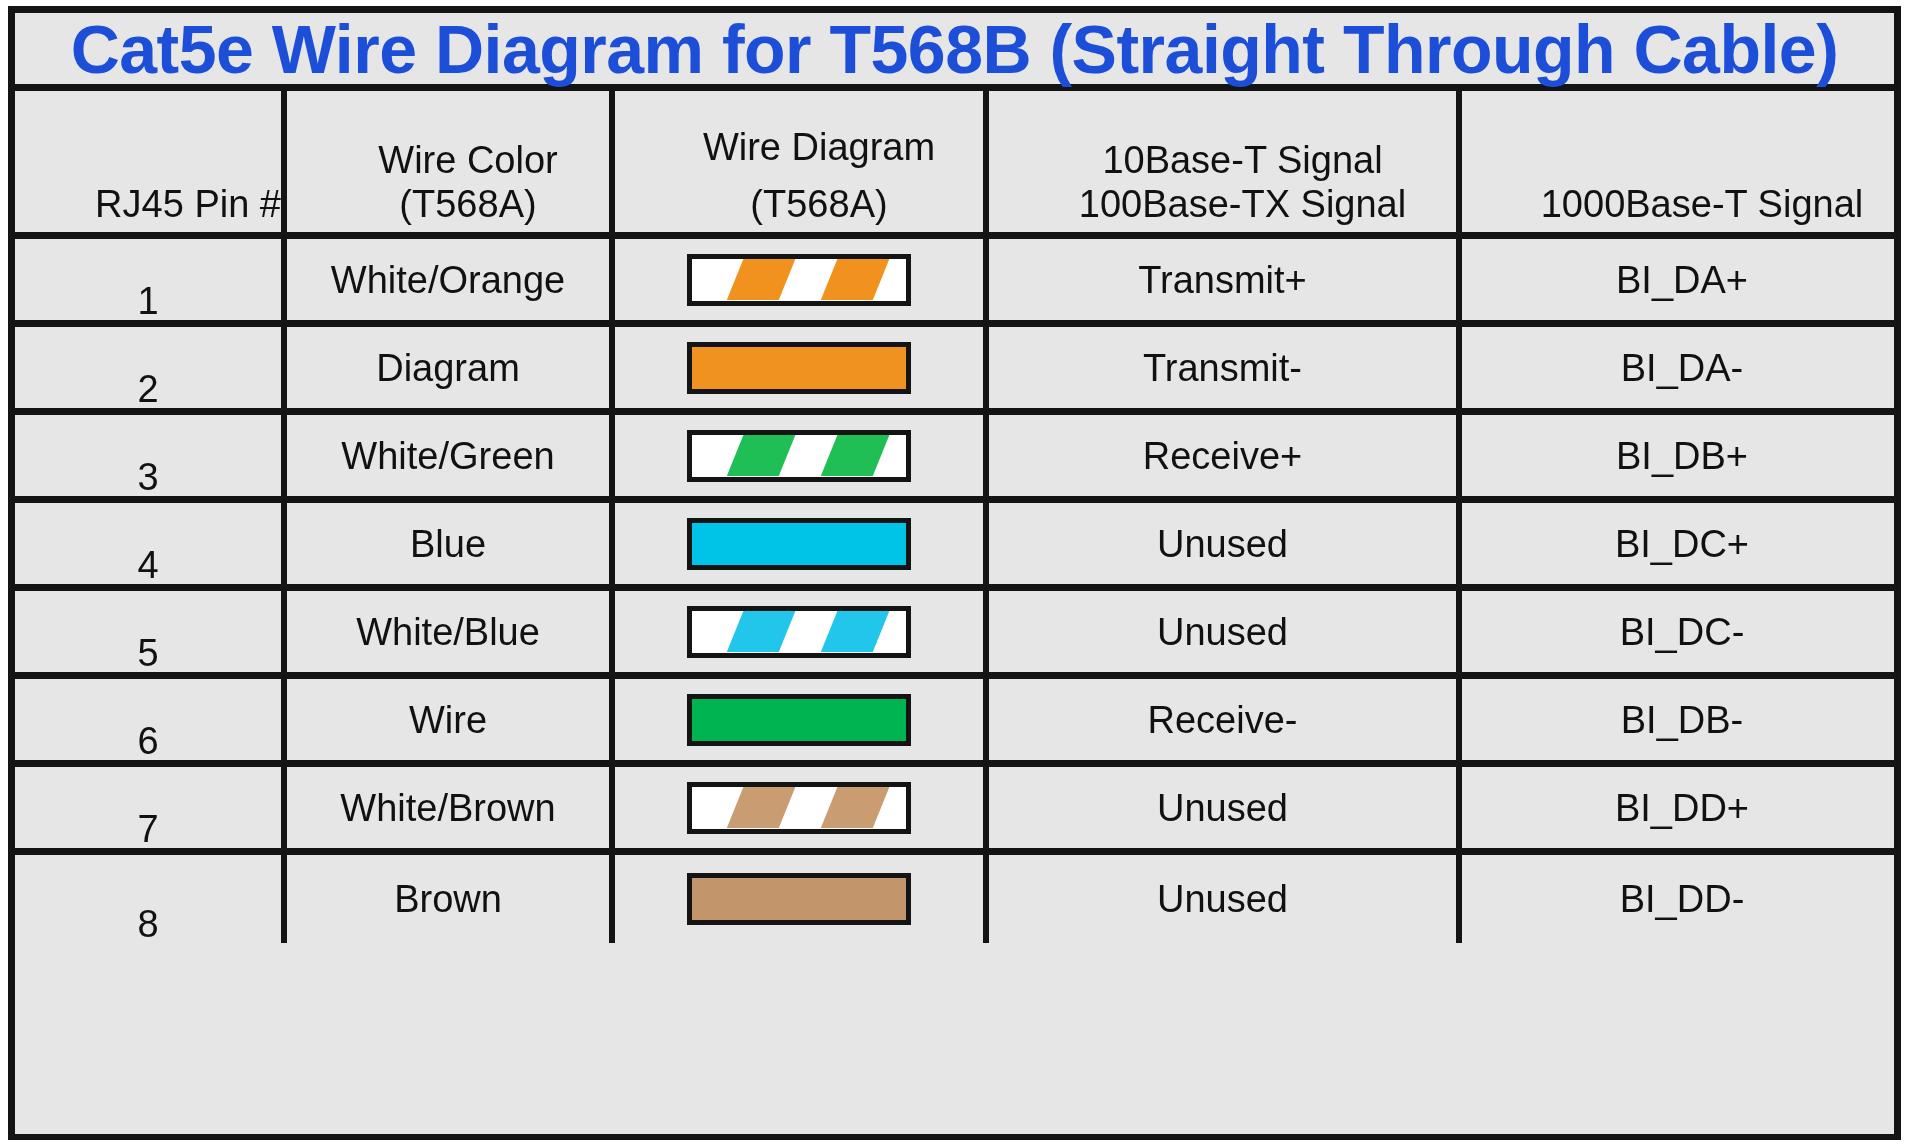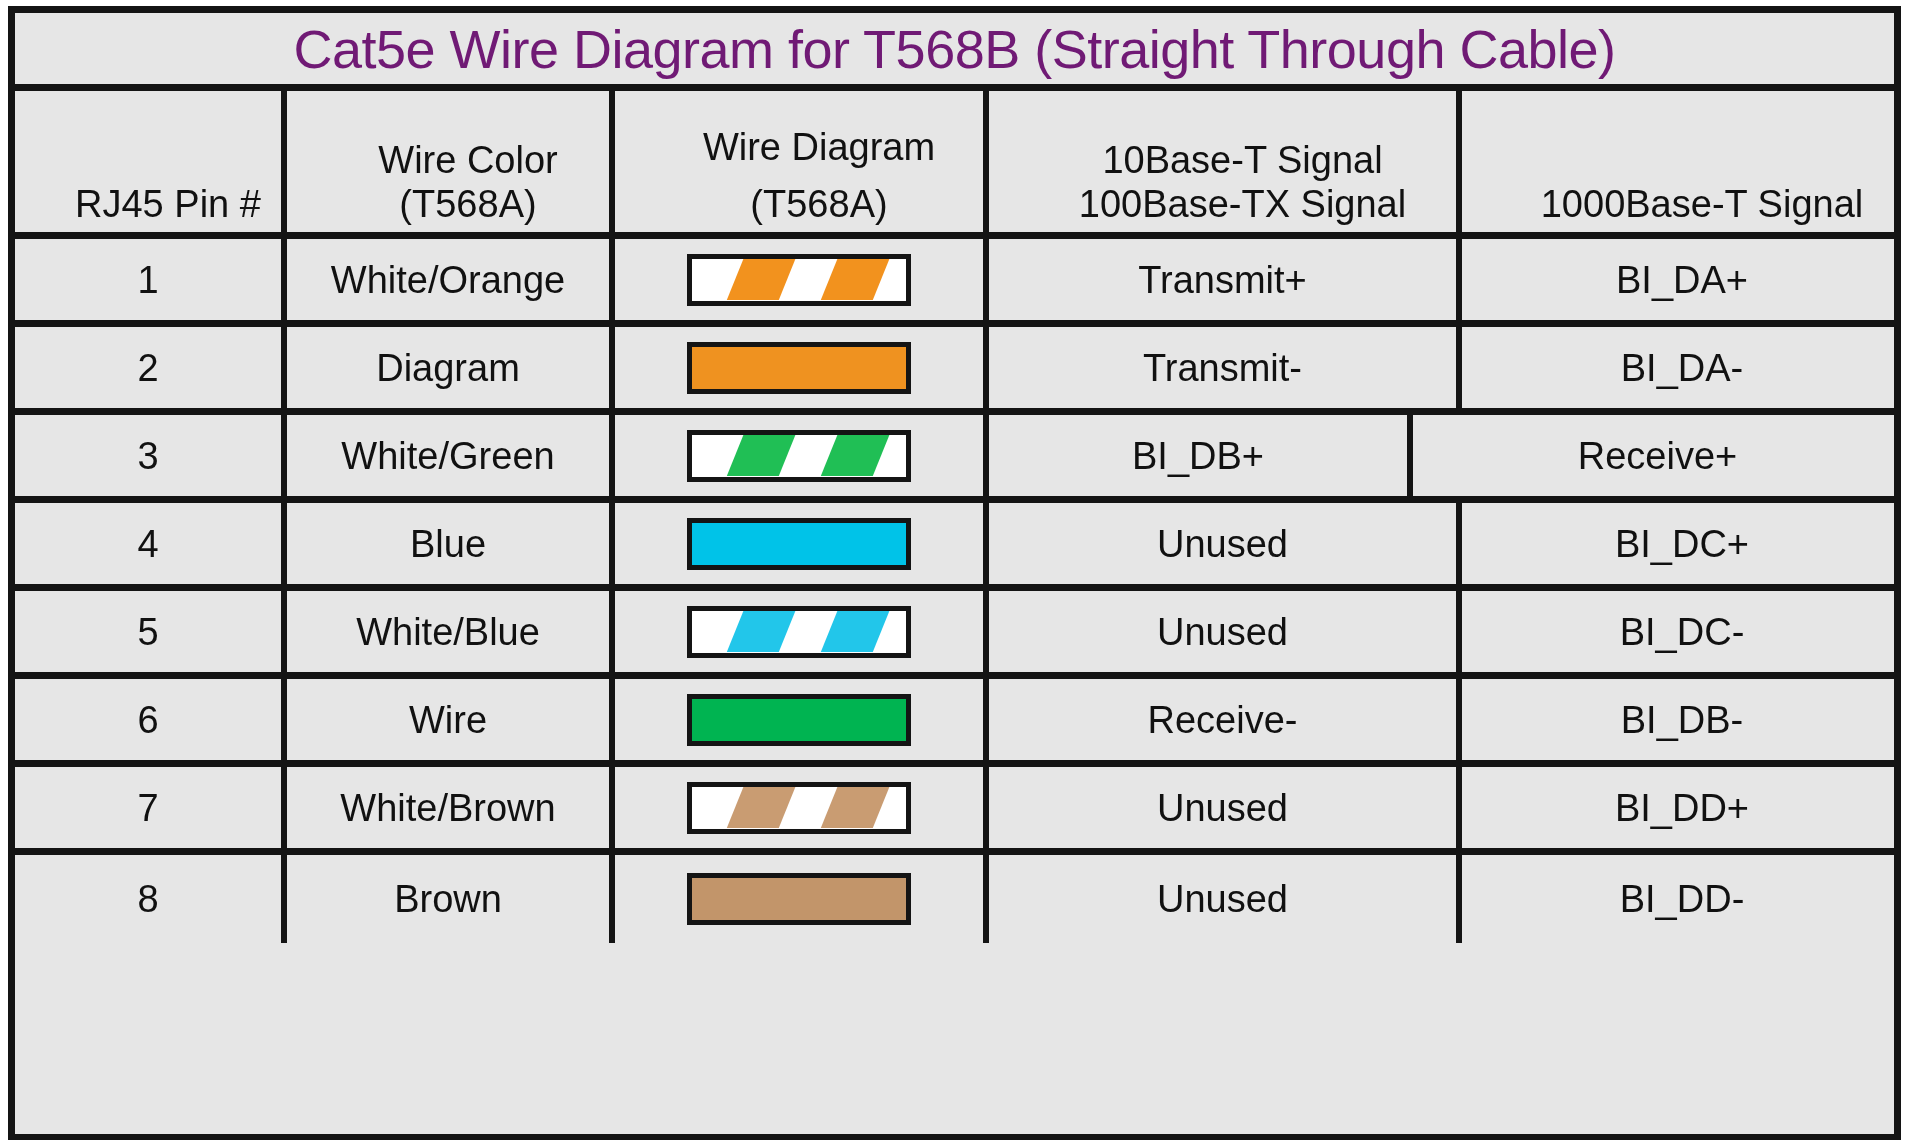--- a/index.html
+++ b/index.html
@@ -41,23 +41,23 @@
     height: 78px;
     flex: 0 0 78px;
     border-bottom: 7px solid #141414;
     background: #e6e6e6;
     display: flex;
     align-items: center;
     justify-content: center;
     box-sizing: border-box;
   }
   .title-text {
-    font-size: 54px;
-    font-weight: normal;
-    color: #701a75;
+    font-size: 68px;
+    font-weight: bold;
+    color: #1d4ed8;
     letter-spacing: -0.5px;
     white-space: nowrap;
     line-height: 1;
   }
 
   
   .row {
     display: flex;
     box-sizing: border-box;
     border-bottom: 7px solid #141414;
@@ -70,21 +70,21 @@
     border-right: 6px solid #141414;
     display: flex;
     align-items: center;
     justify-content: center;
     background: #e6e6e6;
     overflow: hidden;
   }
   .cell:last-child { border-right: none; margin-left: 8px; }
 
   
-  .c-pin    { flex: 0 0 272px; }
+  .c-pin    { flex: 0 0 272px; align-items: flex-end; }
   .c-color  { flex: 0 0 328px; }
   .c-diag   { flex: 0 0 374px; gap: 13px; }
   .c-sig10  { flex: 0 0 473px; justify-content: center; }
   .c-sig1000{ flex: 1 1 auto; }
 
   
   .header-row { height: 148px; flex: 0 0 148px; }
   .header-cell {
     flex-direction: column;
     justify-content: flex-end;
@@ -210,25 +210,25 @@
           <div class="cell c-color">
             <div class="cell-text">White/Green</div>
           </div>
           <div class="cell c-diag">
             <div class="swatch">
               <div class="swatch-fill" style="background: rgb(255, 255, 255);"></div>
               <div class="stripe s1" style="background: rgb(32, 191, 85);"></div>
               <div class="stripe s2" style="background: rgb(32, 191, 85);"></div>
             </div>
           </div>
+          <div class="cell c-sig10">
+            <div class="cell-text">Receive+</div>
+          </div>
           <div class="cell c-sig1000">
             <div class="cell-text">BI_DB+</div>
-          </div>
-          <div class="cell c-sig10">
-            <div class="cell-text">Receive+</div>
           </div>
         </div><div class="row data-row">
           <div class="cell c-pin">
             <div class="cell-text">4</div>
           </div>
           <div class="cell c-color">
             <div class="cell-text">Blue</div>
           </div>
           <div class="cell c-diag">
             <div class="swatch solid">

